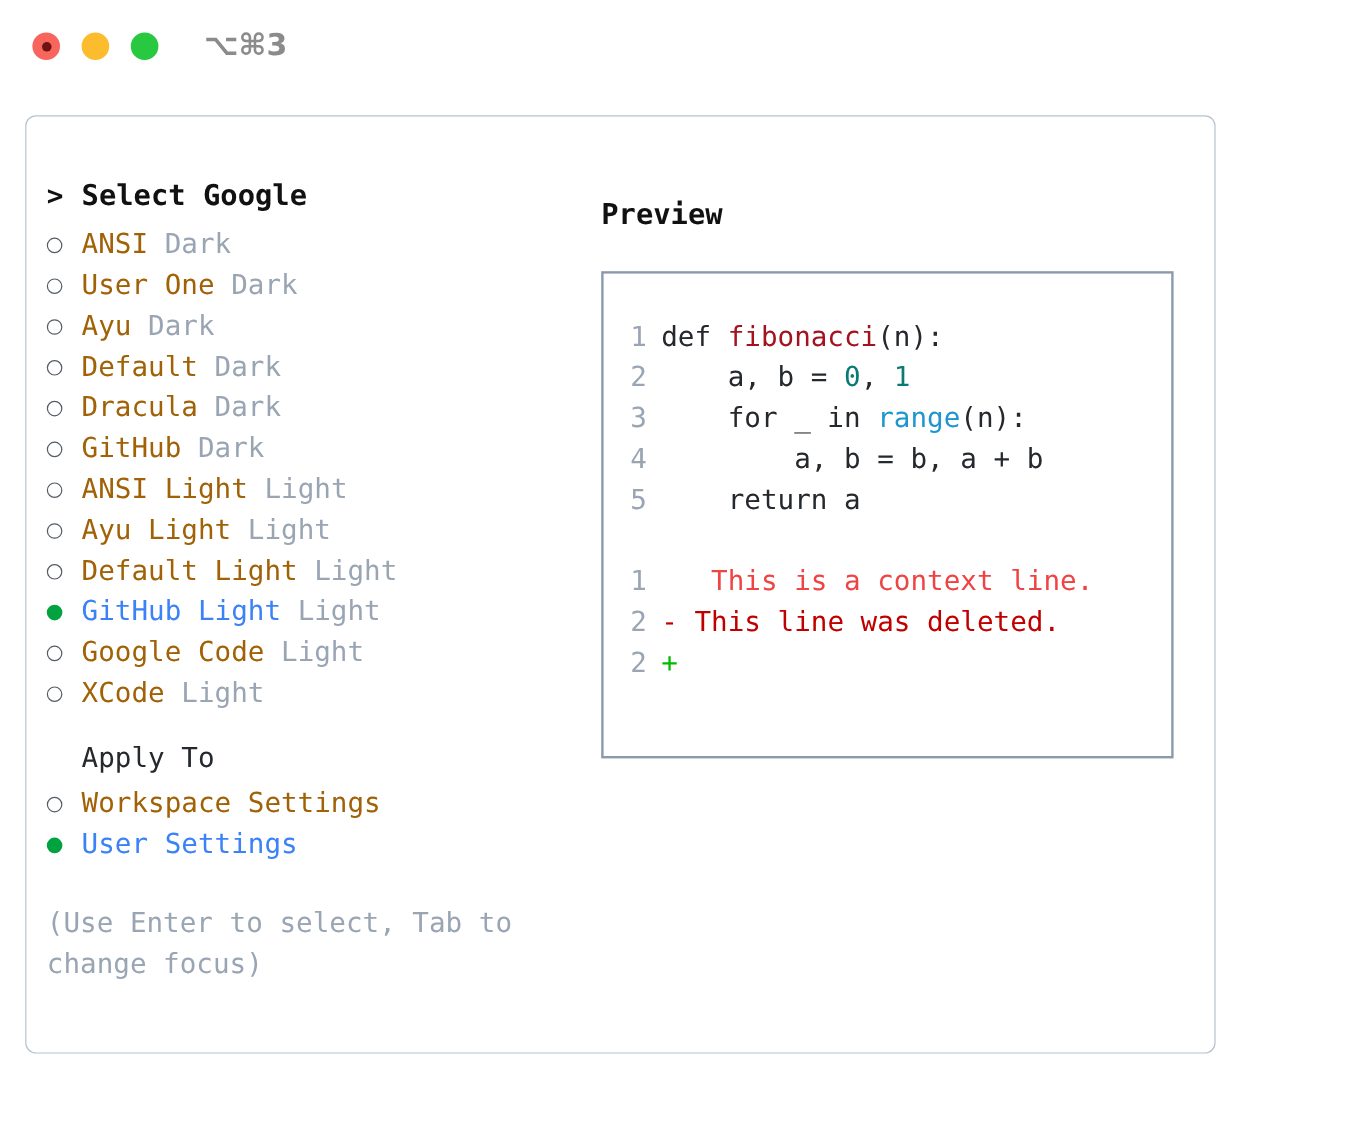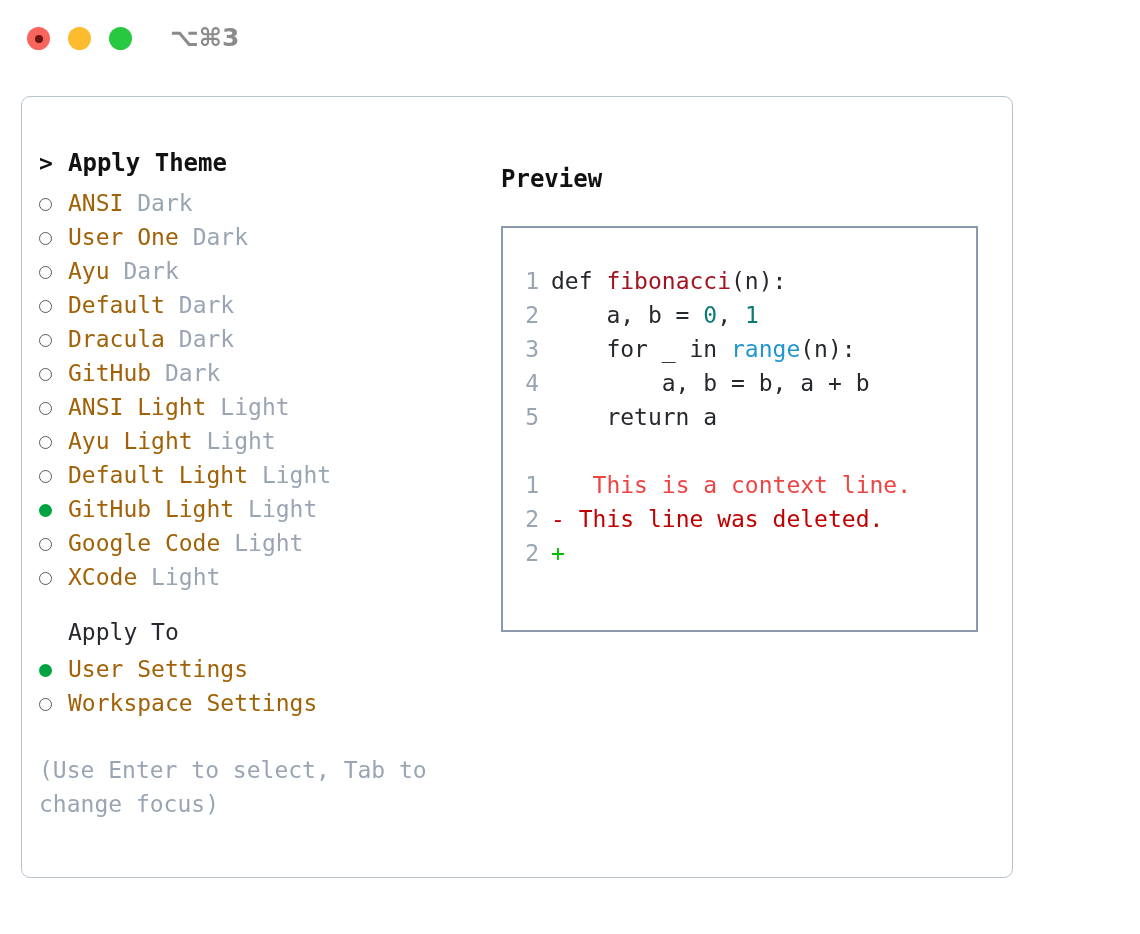--- a/index.html
+++ b/index.html
@@ -150,21 +150,21 @@
 
   .header-row {
     height: 38px;
     font-weight: bold;
     color: #111111;
     font-size: 24px;
   }
   .header-row .marker { font-weight: bold; color: #111111; }
 
   .theme-name { color: #a16207; }
-  .theme-name.selected { color: #a16207; }
+  .theme-name.selected { color: #3b82f6; }
   .theme-variant { color: #9aa5b4; }
 
   .section-label {
     color: #25282c;
     font-size: 23px;
   }
 
   .spacer-12 { height: 24px; }
   .spacer-18 { height: 32px; }
 
@@ -238,21 +238,21 @@
     <div class="shortcut">⌥⌘3</div>
   </div>
 
   <div class="panel">
     <div class="columns">
 
       <div class="left-col">
 
         <div class="row header-row">
           <span class="marker">&gt;</span>
-          <span>Apply Theme</span>
+          <span>Select Google</span>
         </div>
 
         <div id="theme-list">
             <div class="row"><span class="marker-ring"><i></i></span><span class="theme-name">ANSI</span><span> </span><span class="theme-variant">Dark</span></div>
             <div class="row"><span class="marker-ring"><i></i></span><span class="theme-name">User One</span><span> </span><span class="theme-variant">Dark</span></div>
             <div class="row"><span class="marker-ring"><i></i></span><span class="theme-name">Ayu</span><span> </span><span class="theme-variant">Dark</span></div>
             <div class="row"><span class="marker-ring"><i></i></span><span class="theme-name">Default</span><span> </span><span class="theme-variant">Dark</span></div>
             <div class="row"><span class="marker-ring"><i></i></span><span class="theme-name">Dracula</span><span> </span><span class="theme-variant">Dark</span></div>
             <div class="row"><span class="marker-ring"><i></i></span><span class="theme-name">GitHub</span><span> </span><span class="theme-variant">Dark</span></div>
             <div class="row"><span class="marker-ring"><i></i></span><span class="theme-name">ANSI Light</span><span> </span><span class="theme-variant">Light</span></div>
@@ -264,22 +264,22 @@
           </div>
 
         <div class="spacer-12"></div>
 
         <div class="row">
           <span class="marker"></span>
           <span class="section-label">Apply To</span>
         </div>
 
         <div id="apply-list">
+            <div class="row"><span class="marker-ring"><i></i></span><span class="theme-name">Workspace Settings</span></div>
             <div class="row"><span class="marker-dot"><i></i></span><span class="theme-name selected">User Settings</span></div>
-            <div class="row"><span class="marker-ring"><i></i></span><span class="theme-name">Workspace Settings</span></div>
           </div>
 
         <div class="spacer-18"></div>
 
         <div class="hint">(Use Enter to select, Tab to change focus)</div>
       </div>
 
       <div class="right-col">
         <div class="preview-title">Preview</div>
         <div class="preview-box">

